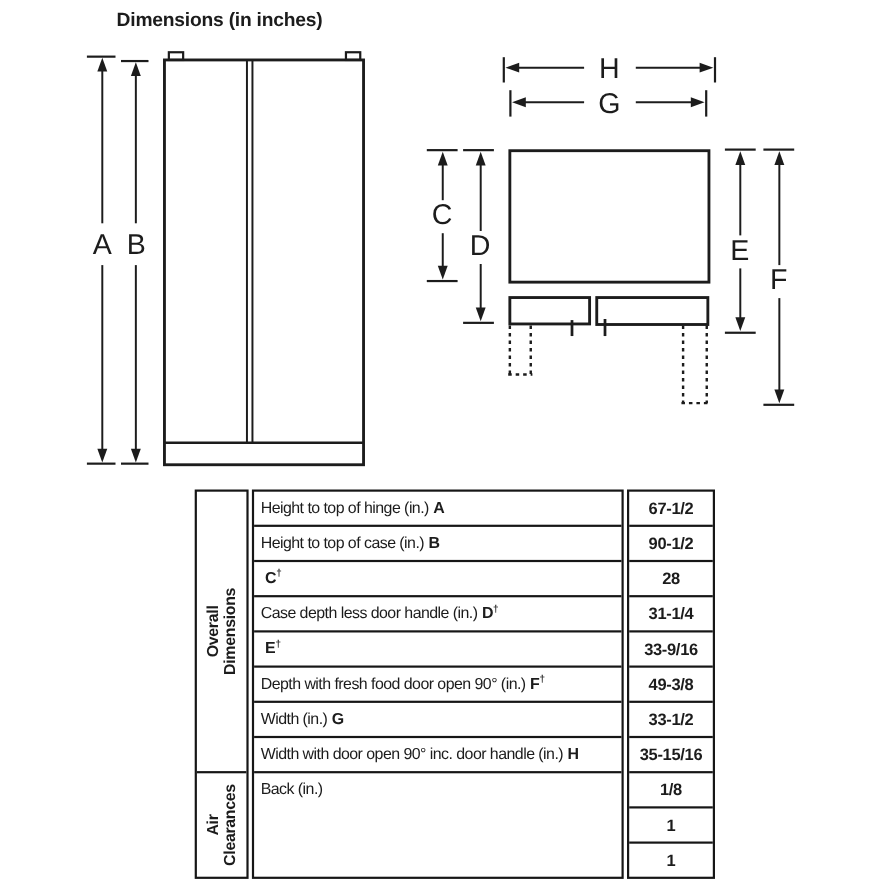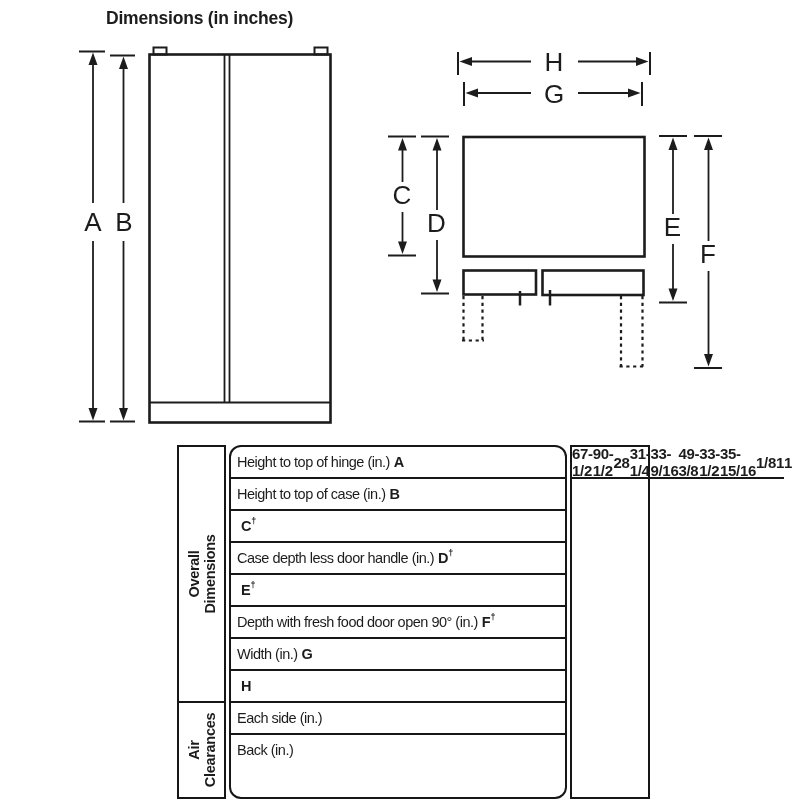--- a/index.html
+++ b/index.html
@@ -12,22 +12,22 @@
   
   #spec-table{position:absolute;left:177px;top:445px;display:flex;column-gap:3px;}
   .tcol{border:2px solid #161616;background:#fff;box-sizing:border-box;}
   .group-col{width:49px;display:flex;flex-direction:column;}
   .group-cell{position:relative;}
   .group-cell.first{height:254px;border-bottom:2px solid #161616;}
   .group-cell.second{height:94px;}
   .group-rot{position:absolute;left:50%;top:50%;transform:translate(-50%,-50%) rotate(-90deg);
              font-weight:bold;font-size:14.5px;line-height:1.12;text-align:center;
              letter-spacing:-0.3px;white-space:nowrap;}
-  .desc-col{width:338px;display:flex;flex-direction:column;border-radius:12px;}
-  .value-col{width:80px;display:flex;flex-direction:row;}
+  .desc-col{width:338px;display:flex;flex-direction:column;}
+  .value-col{width:80px;display:flex;flex-direction:column;}
   .cell{height:30px;border-bottom:2px solid #161616;display:flex;align-items:center;
         box-sizing:content-box;}
   .desc-col .cell:last-child,.value-col .cell:last-child{border-bottom:none;}
   .desc-cell{padding-left:6px;font-size:14.5px;letter-spacing:-0.5px;white-space:nowrap;}
   .desc-key{font-weight:bold;margin-left:4px;letter-spacing:-0.3px;}
   .desc-dagger{font-weight:bold;font-size:9px;align-self:flex-start;margin-top:5px;}
   .value-cell{justify-content:center;font-weight:bold;font-size:15px;letter-spacing:-0.3px;}
 </style>
 </head>
 <body>
@@ -196,26 +196,22 @@
         <span>Depth with fresh food door open 90° (in.)</span>
         <span class="desc-key">F</span>
         <span class="desc-dagger">†</span>
       </div>
       <div class="cell desc-cell">
         <span>Width (in.)</span>
         <span class="desc-key">G</span>
         <span class="desc-dagger"></span>
       </div>
       <div class="cell desc-cell">
+        <span>Width with door open 90° inc. door handle (in.)</span>
         <span class="desc-key">H</span>
-        <span class="desc-dagger"></span>
-      </div>
-      <div class="cell desc-cell">
-        <span>Each side (in.)</span>
-        <span class="desc-key"></span>
         <span class="desc-dagger"></span>
       </div>
       <div class="cell desc-cell">
         <span>Back (in.)</span>
         <span class="desc-key"></span>
         <span class="desc-dagger"></span>
       </div>
     </div>
 
     <div class="tcol value-col">

